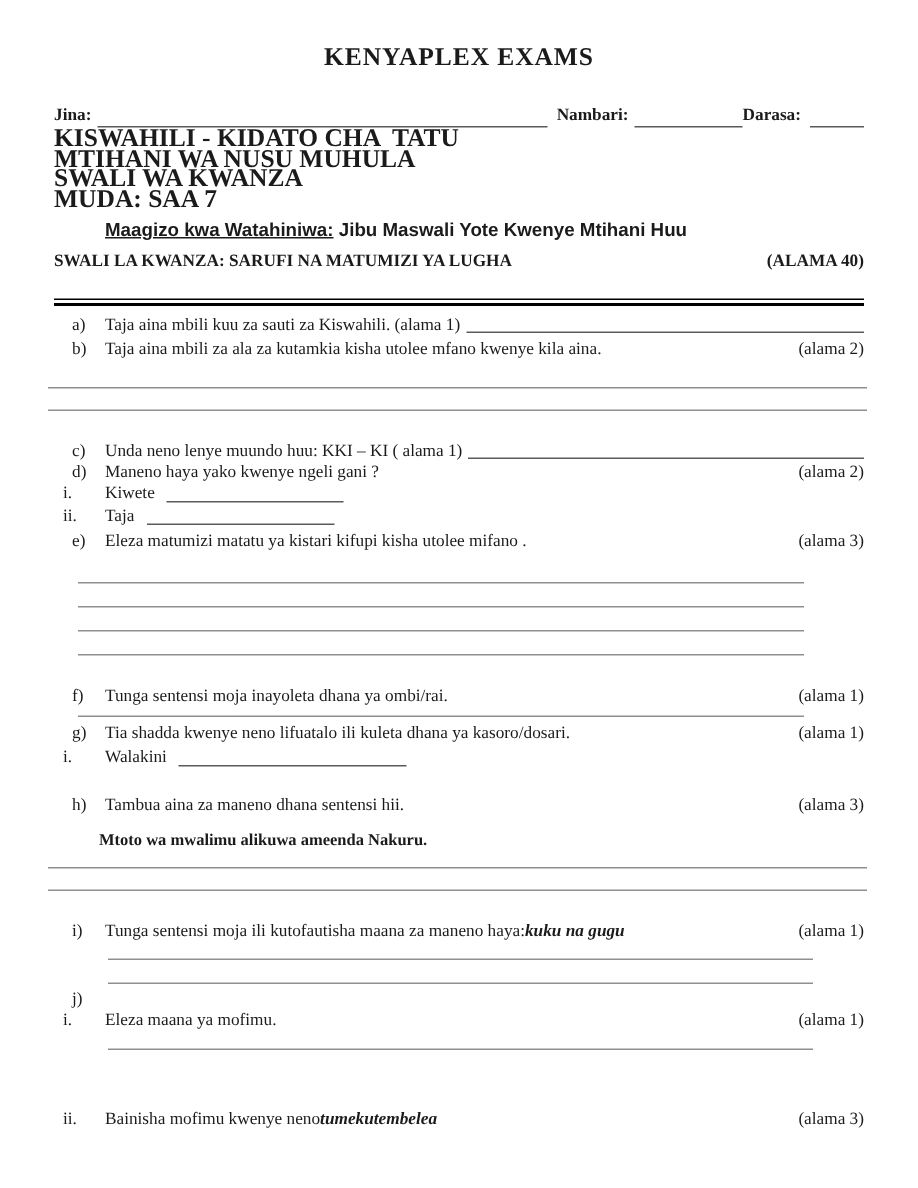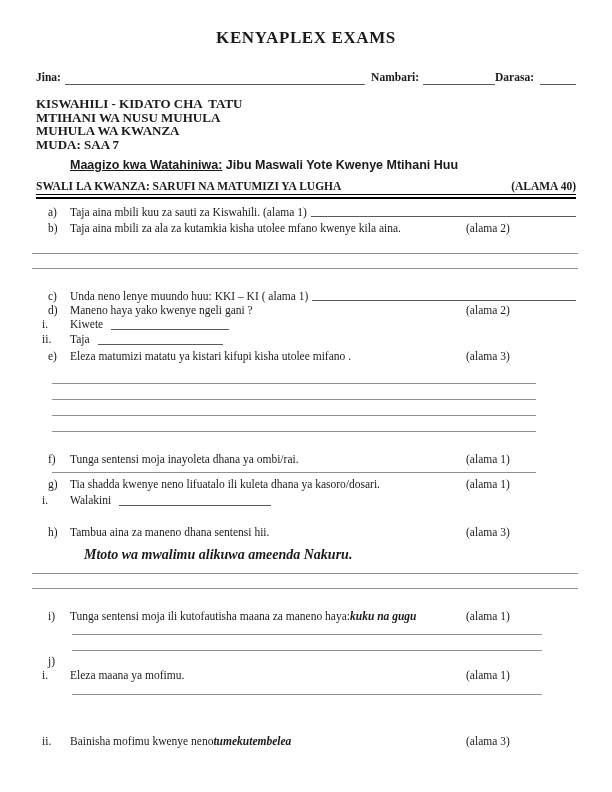--- a/index.html
+++ b/index.html
@@ -17,47 +17,47 @@
     letter-spacing:0.6px; line-height:20px;
   }
   
   .info-row { display:flex; align-items:flex-end; margin-top:22px; font-size:11.5px; line-height:15px;text-align:center; }
   .lbl { font-weight:bold; white-space:nowrap; }
   .fill { border-bottom:1px solid #5a5a5a; height:13px; }
   .fill-name { flex:1; margin:0 6px 0 4px; }
   .fill-number { width:72px; margin:0 0 0 4px; }
   .fill-class { width:36px; margin-left:6px; }
   
-  .course { margin-top:12px; font-weight:bold; font-size:13px; line-height:13.5px; }
+  .course { font-weight:bold; font-size:17px; line-height:13.5px; }
   .course div { white-space:pre; }
   
   .instructions {
     margin-top:7px; margin-left:34px;
     font-family:"Liberation Sans", sans-serif;
     font-weight:bold; font-size:12.5px; line-height:15px;
   }
   .instructions .u { text-decoration:underline;text-align:right; }
   
   .section-row {
     display:flex; justify-content:space-between;
     margin-top:6px; font-weight:bold; font-size:11.5px; line-height:14px;
-    border-bottom:1.5px solid #000; padding-bottom:1px;
+    border-bottom:1.5px solid #000; padding-bottom:18px;
   }
   .thick-rule { border-bottom:2.5px solid #000; margin-top:2px; height:0; }
   
   .q { display:flex; font-size:11.5px; line-height:14px; }
   .q-label { flex:0 0 22px; margin-left:12px; }
   .q-roman { flex:0 0 28px; margin-left:6px; }
   .q-text { flex:1; display:flex; }
   .q-text .t { white-space:nowrap; }
-  .q-marks { flex:0 0 110px; }
+  .q-marks { flex:0 0 110px;text-align:right; }
   .ifill { flex:1; border-bottom:1px solid #5a5a5a; margin:0 0 2px 4px; }
   .sfill { display:inline-block; border-bottom:1px solid #5a5a5a; height:12px; margin-left:8px; }
   .em-bi { font-weight:bold; font-style:italic; }
-  .bold-sent { font-weight:bold; font-size:14px; line-height:14px; margin-left:48px; margin-top:9px;font-style:italic; }
+  .bold-sent { font-weight:bold; font-size:11px; line-height:14px; margin-left:30px; margin-top:9px; }
   
   .ans { border-bottom:1px solid #8f8f8f; }
   .ans-full { margin-left:-4px; margin-right:-2px; }
   .ans-ind { margin-left:16px; margin-right:40px; }
   .ans-ind2 { margin-left:36px; margin-right:34px; }
   .h18{height:18px;} .h14{height:14px;} .h15{height:15px;} .h20{height:20px;}
   .h6{height:6px;} .h11{height:11px;} .h12{height:12px;}
   .mt2{margin-top:2px;} .mt3{margin-top:3px;} .mt4{margin-top:4px;} .mt6{margin-top:6px;}
   .mt17{margin-top:17px;} .mt20{margin-top:20px;} .mt39{margin-top:39px;}
 </style>
@@ -73,21 +73,21 @@
     <span class="fill fill-name"></span>
     <span class="lbl">Nambari:</span>
     <span class="fill fill-number"></span>
     <span class="lbl">Darasa:</span>
     <span class="fill fill-class"></span>
   </div>
 
   <div class="course">
     <div>KISWAHILI - KIDATO CHA  TATU</div>
     <div>MTIHANI WA NUSU MUHULA</div>
-    <div>MUHULA WA KWANZA</div>
+    <div>SWALI WA KWANZA</div>
     <div>MUDA: SAA 7</div>
   </div>
 
   <div class="instructions">
     <span class="u">Maagizo kwa Watahiniwa:</span>
     <span>Jibu Maswali Yote Kwenye Mtihani Huu</span>
   </div>
 
   <div class="section-row">
     <span>SWALI LA KWANZA: SARUFI NA MATUMIZI YA LUGHA</span>

